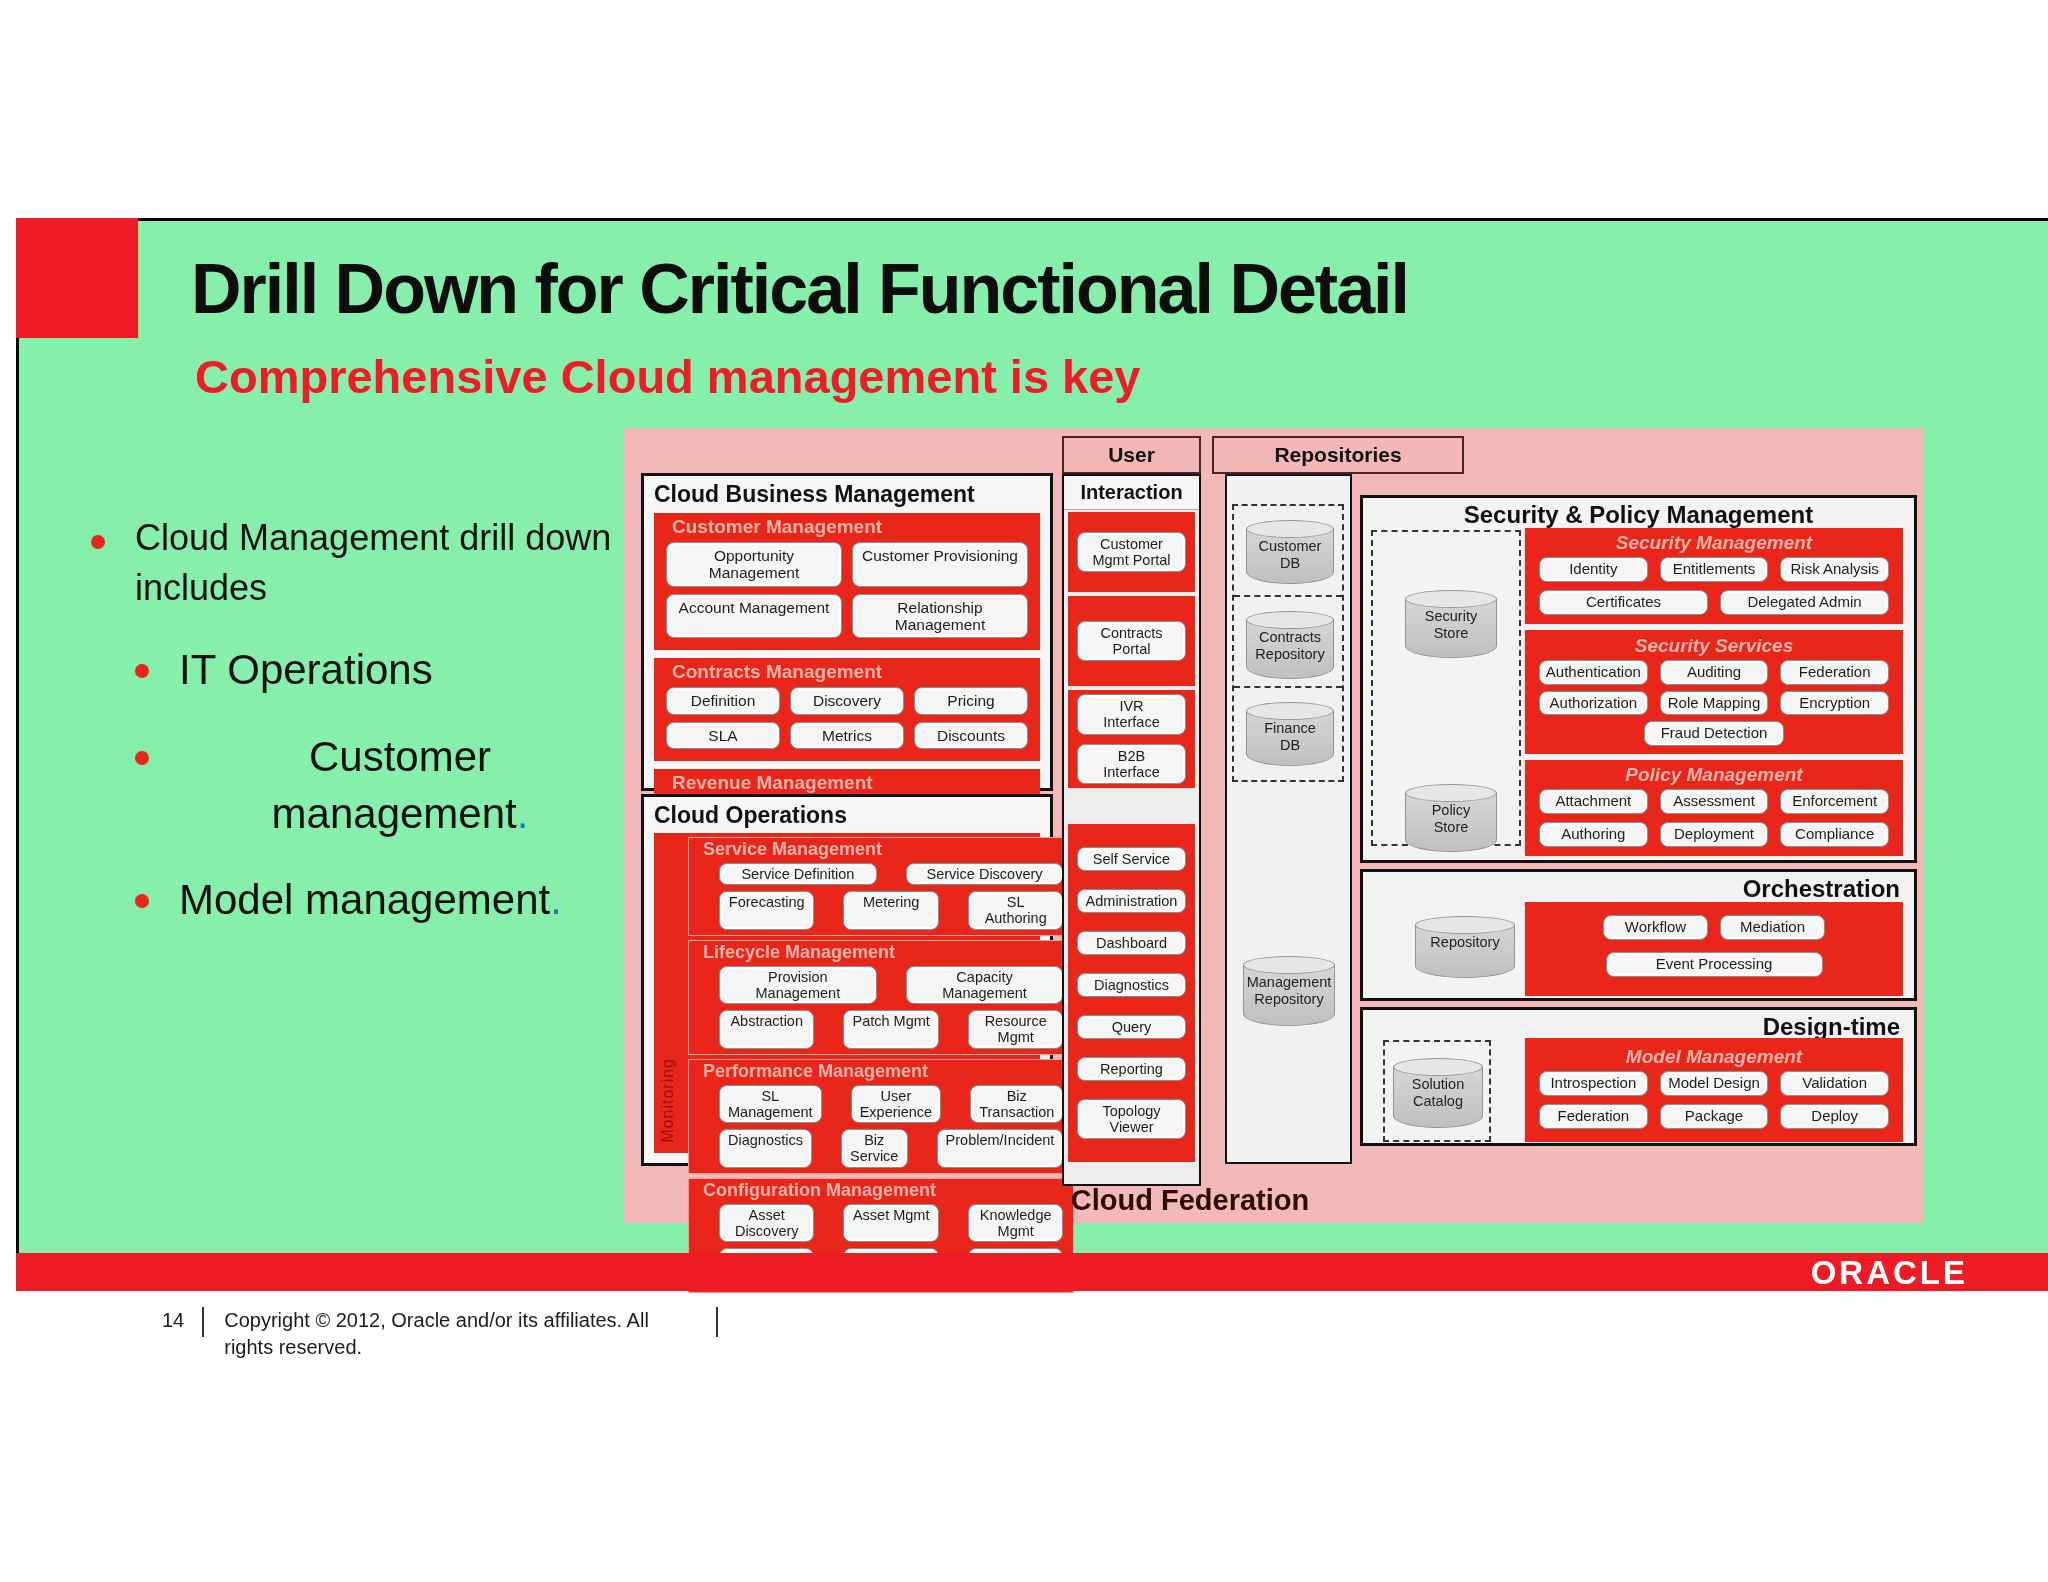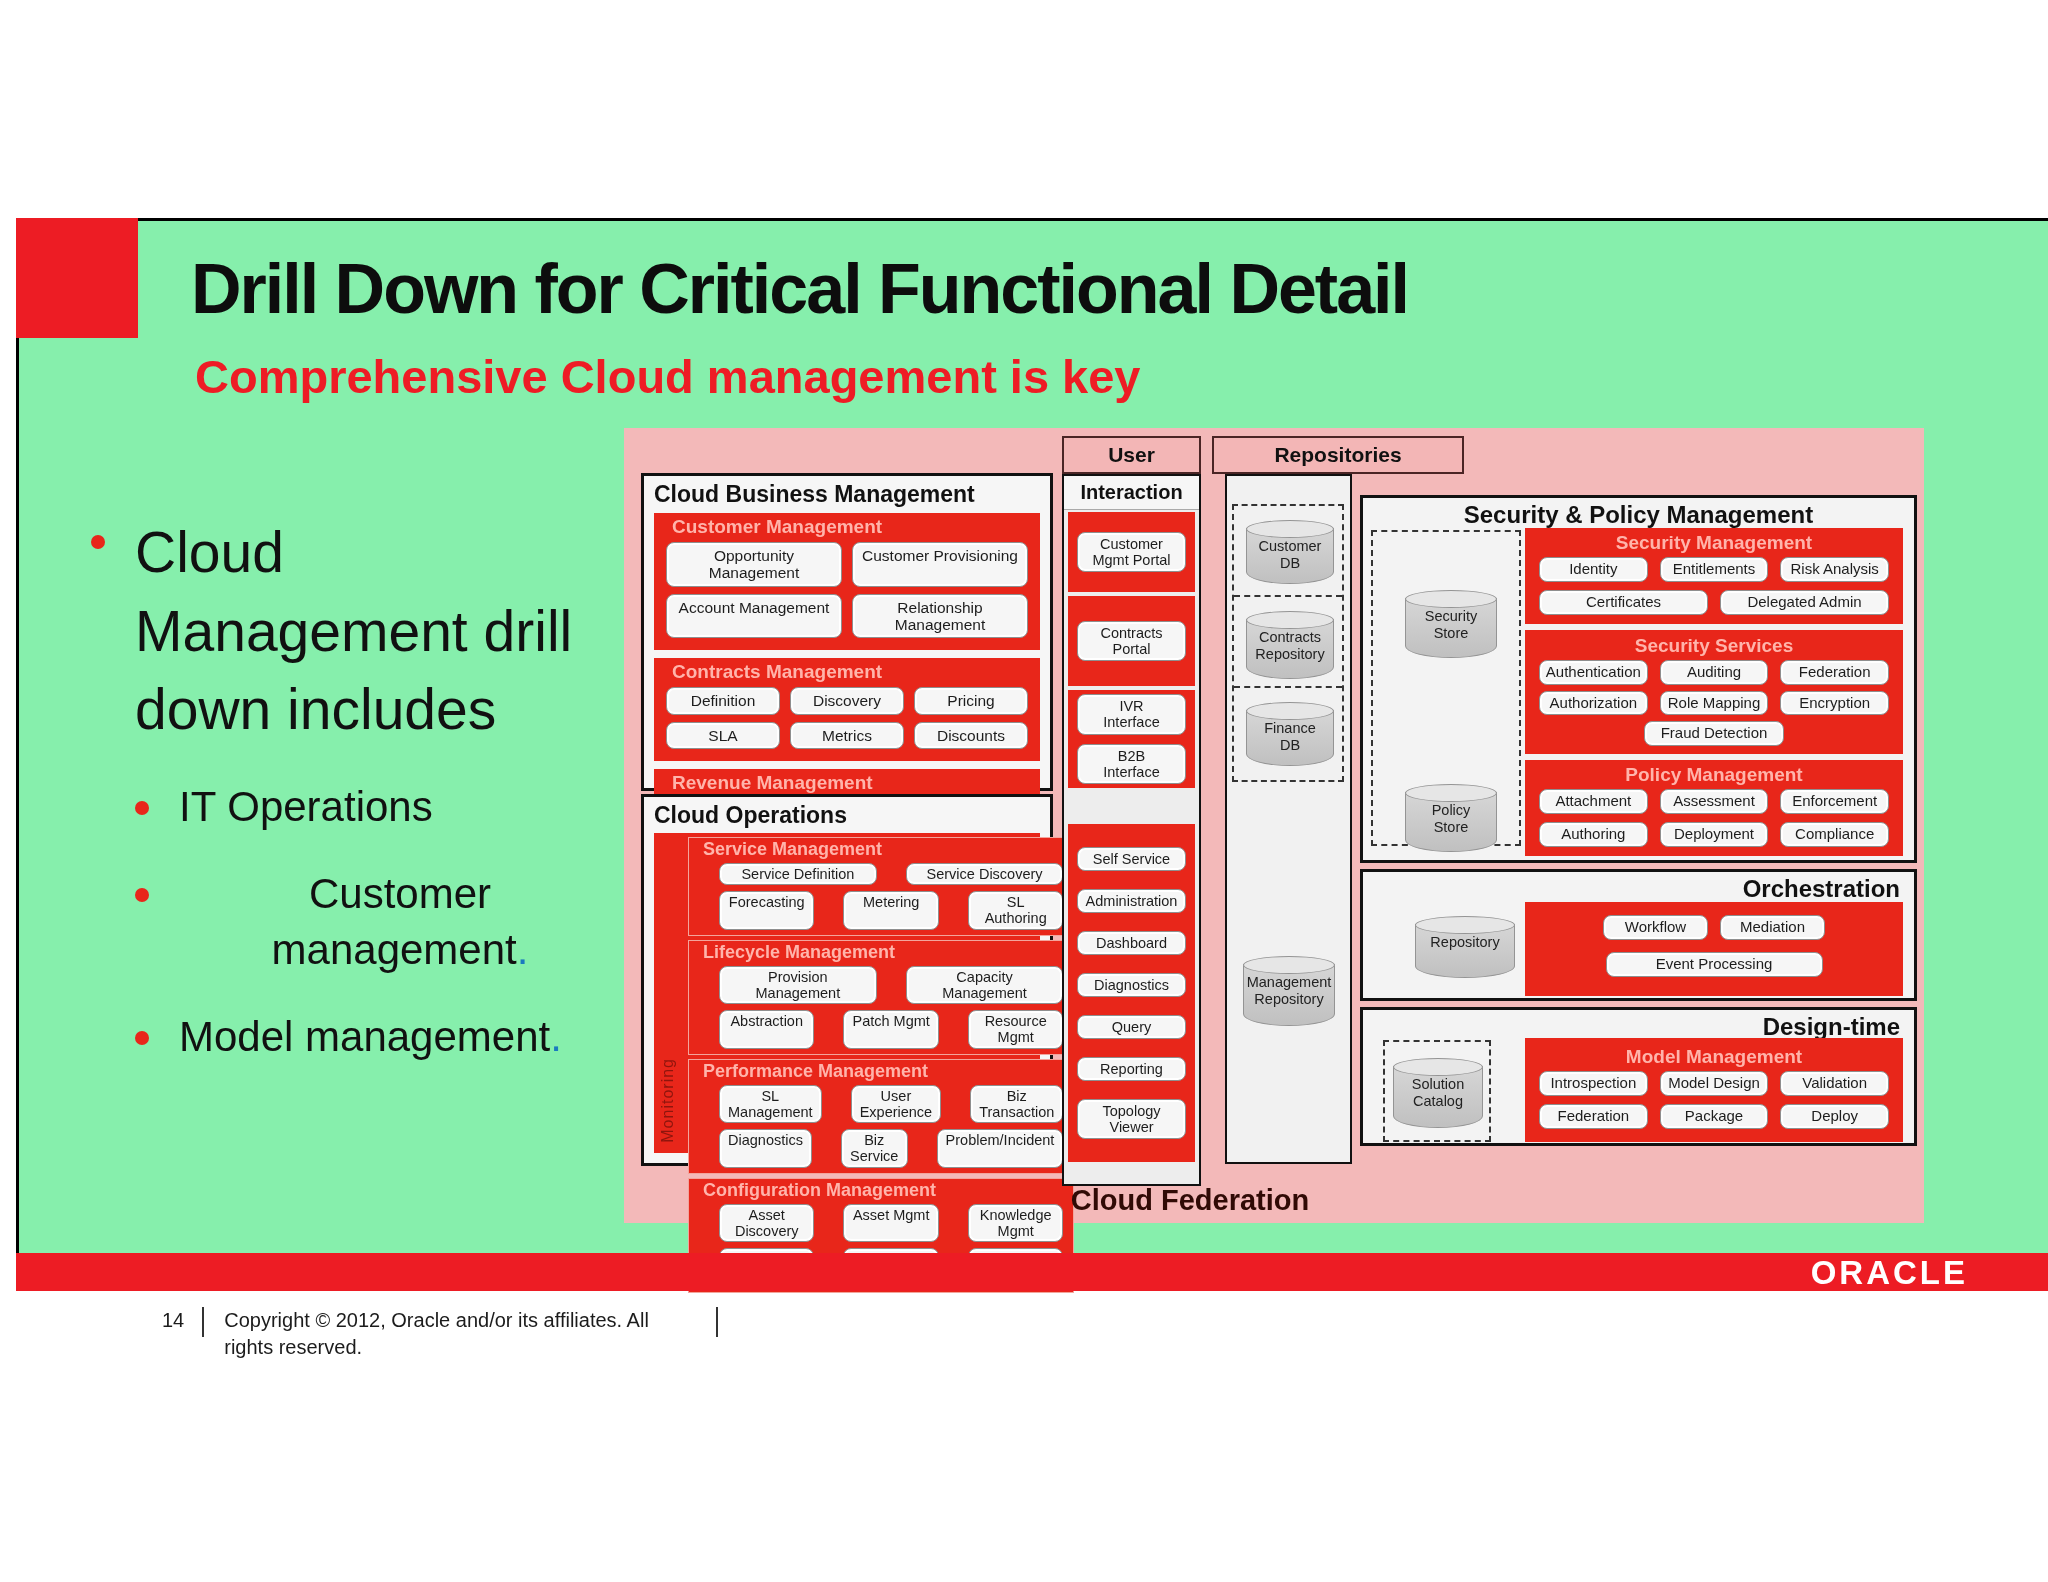--- a/index.html
+++ b/index.html
@@ -10,21 +10,21 @@
 
   .red-square { position:absolute; left:-3px; top:-3px; width:122px; height:120px; background:#ed1c24; }
 
   .title { position:absolute; left:172px; top:28px; font-size:70px; font-weight:bold; letter-spacing:-2px; color:#0d0d0d; white-space:nowrap; }
   .subtitle { position:absolute; left:176px; top:128px; font-size:47px; font-weight:bold; color:#ee1c25; white-space:nowrap; }
 
   
   .bullets { position:absolute; left:72px; top:292px; width:530px; display:flex; flex-direction:column; gap:30px; }
   .b-item { display:flex; align-items:flex-start; }
   .b-dot { flex:0 0 14px; width:14px; height:14px; border-radius:50%; background:#e8261a; margin-top:22px; margin-right:30px; }
-  .b-l1 { font-size:57px; color:#111; line-height:1.38; }
+  .b-l1 { font-size:36px; color:#111; line-height:1.38; }
   .b-l2-wrap { margin-left:44px; }
   .b-l2 { font-size:42px; color:#111; line-height:1.35;text-align:center; }
   .period-blue { color:#1a7abf; }
 
   
   .diagram { position:absolute; left:605px; top:207px; width:1300px; height:795px; background:#f3b9b9; }
 
   .dbox { position:absolute; background:#f6f6f6; border:3px solid #111; }
   .box-title { font-size:23px; font-weight:bold; color:#111; padding:5px 10px 3px; }
 
@@ -71,21 +71,21 @@
 
   
   .rbox { position:absolute; left:736px; width:557px; background:#f3f3f3; border:3px solid #111; }
   .sec { top:67px; height:368px; } .orch { top:441px; height:132px; } .dt { top:579px; height:139px; }
   .rbox-title { font-size:24px; font-weight:bold; color:#111; }
   .t-center { text-align:center; padding-top:3px; }
   .t-right { text-align:right; padding:3px 14px 0 0; }
   .sec-dash { position:absolute; left:8px; top:32px; width:150px; height:316px; border:2px dashed #333; }
   .dt-dash { position:absolute; left:20px; top:30px; width:108px; height:102px; border:2px dashed #333; }
   .rpanel { position:absolute; left:162px; width:378px; background:#e8261a; display:flex; flex-direction:column; justify-content:center; }
-  .rpanel .panel-title { text-align:center; padding:2px 6px; font-size:19px; }
+  .rpanel .panel-title { text-align:center; padding:2px 6px; font-size:19px;font-style:italic; }
   .rpanel .brow { margin:1px 14px 7px; gap:12px; }
   .rpanel .dbtn { font-size:15px; padding:3px 2px; }
   .sp1 { top:30px; height:96px; } .sp2 { top:132px; height:124px; } .sp3 { top:262px; height:96px; }
   .sp2 .brow { margin:1px 14px 5px; }
   .rpanel .brow.single .dbtn { flex:0 0 40%; }
   .p-orch { top:30px; height:94px; gap:4px; }
   .p-orch .dbtn { flex:0 0 30%; }
   .p-orch .brow.single .dbtn { flex:0 0 62%; }
   .p-dt { top:28px; height:104px; }
 

